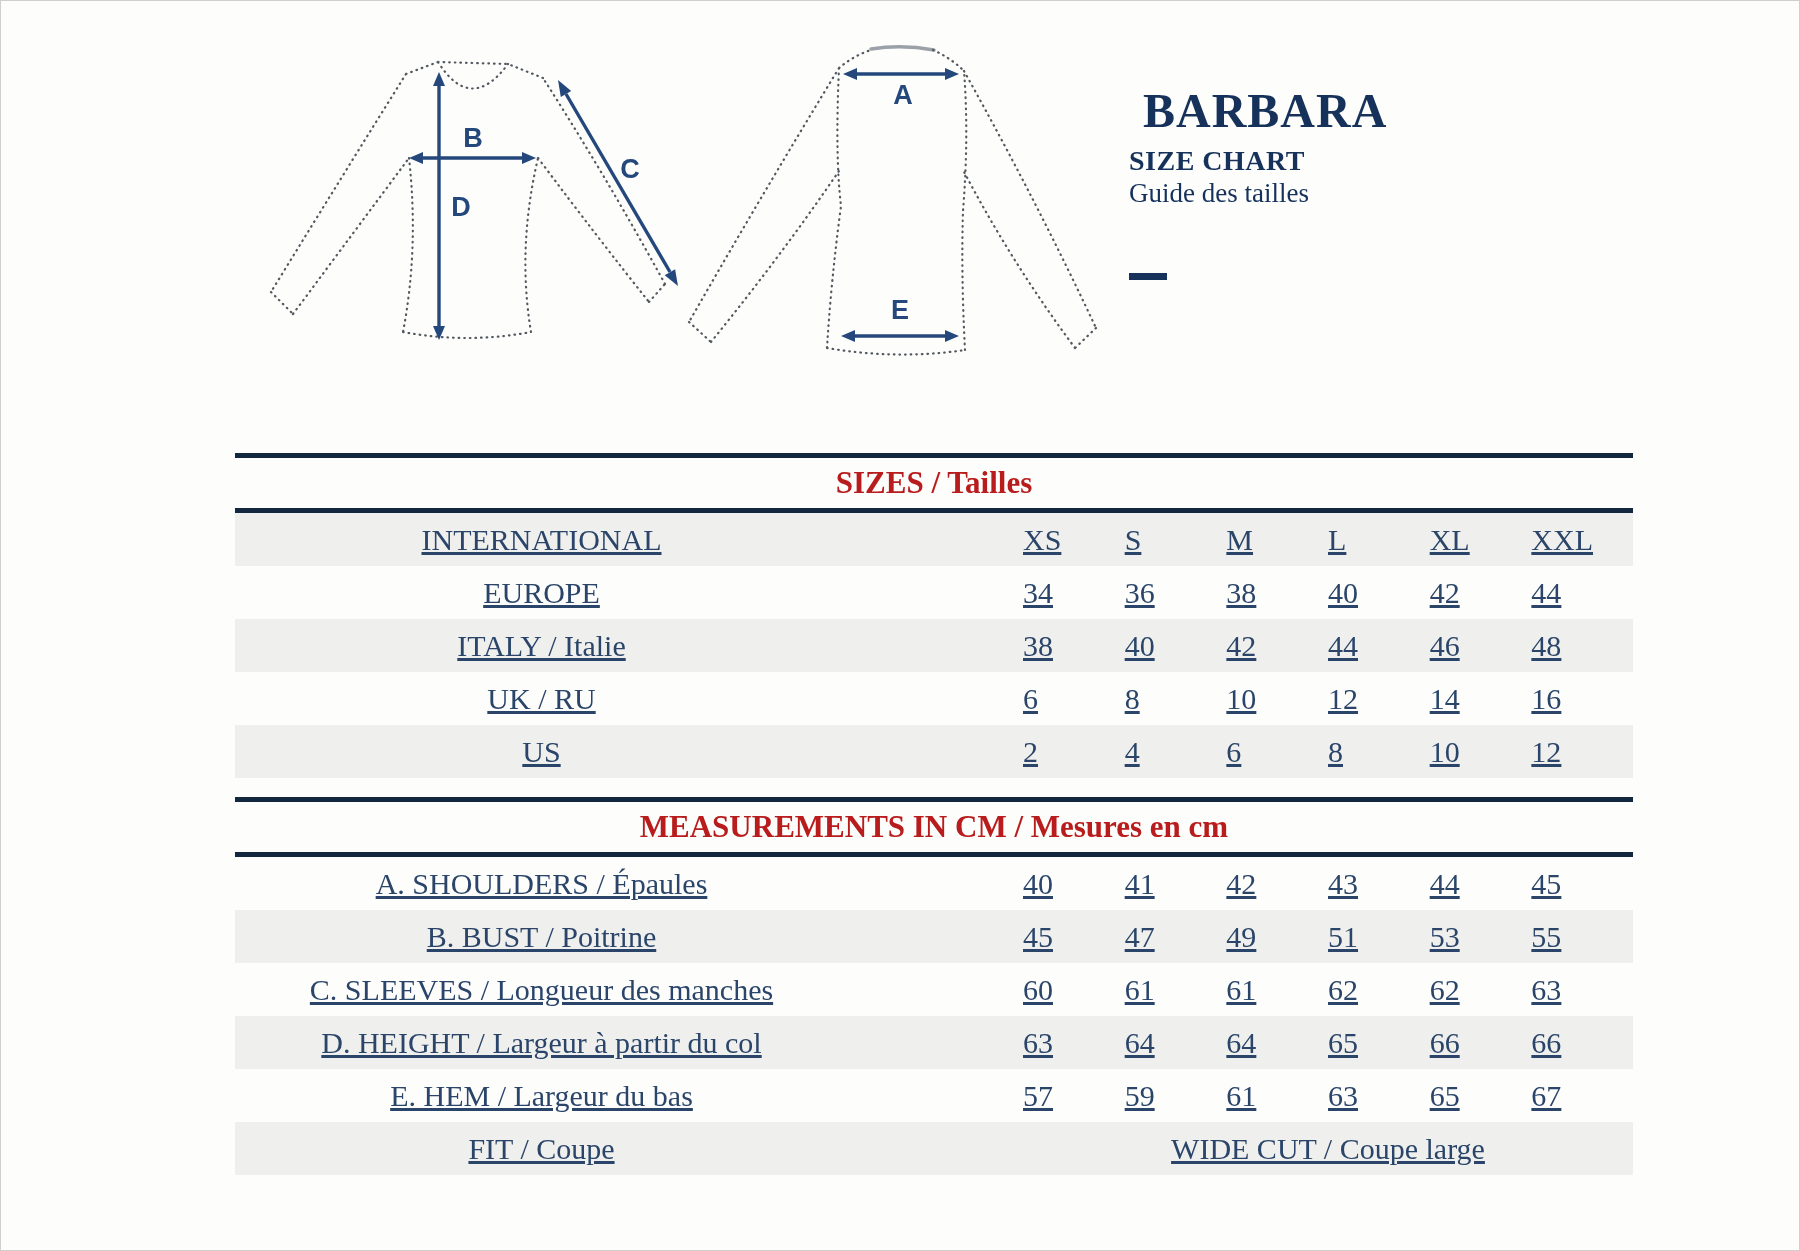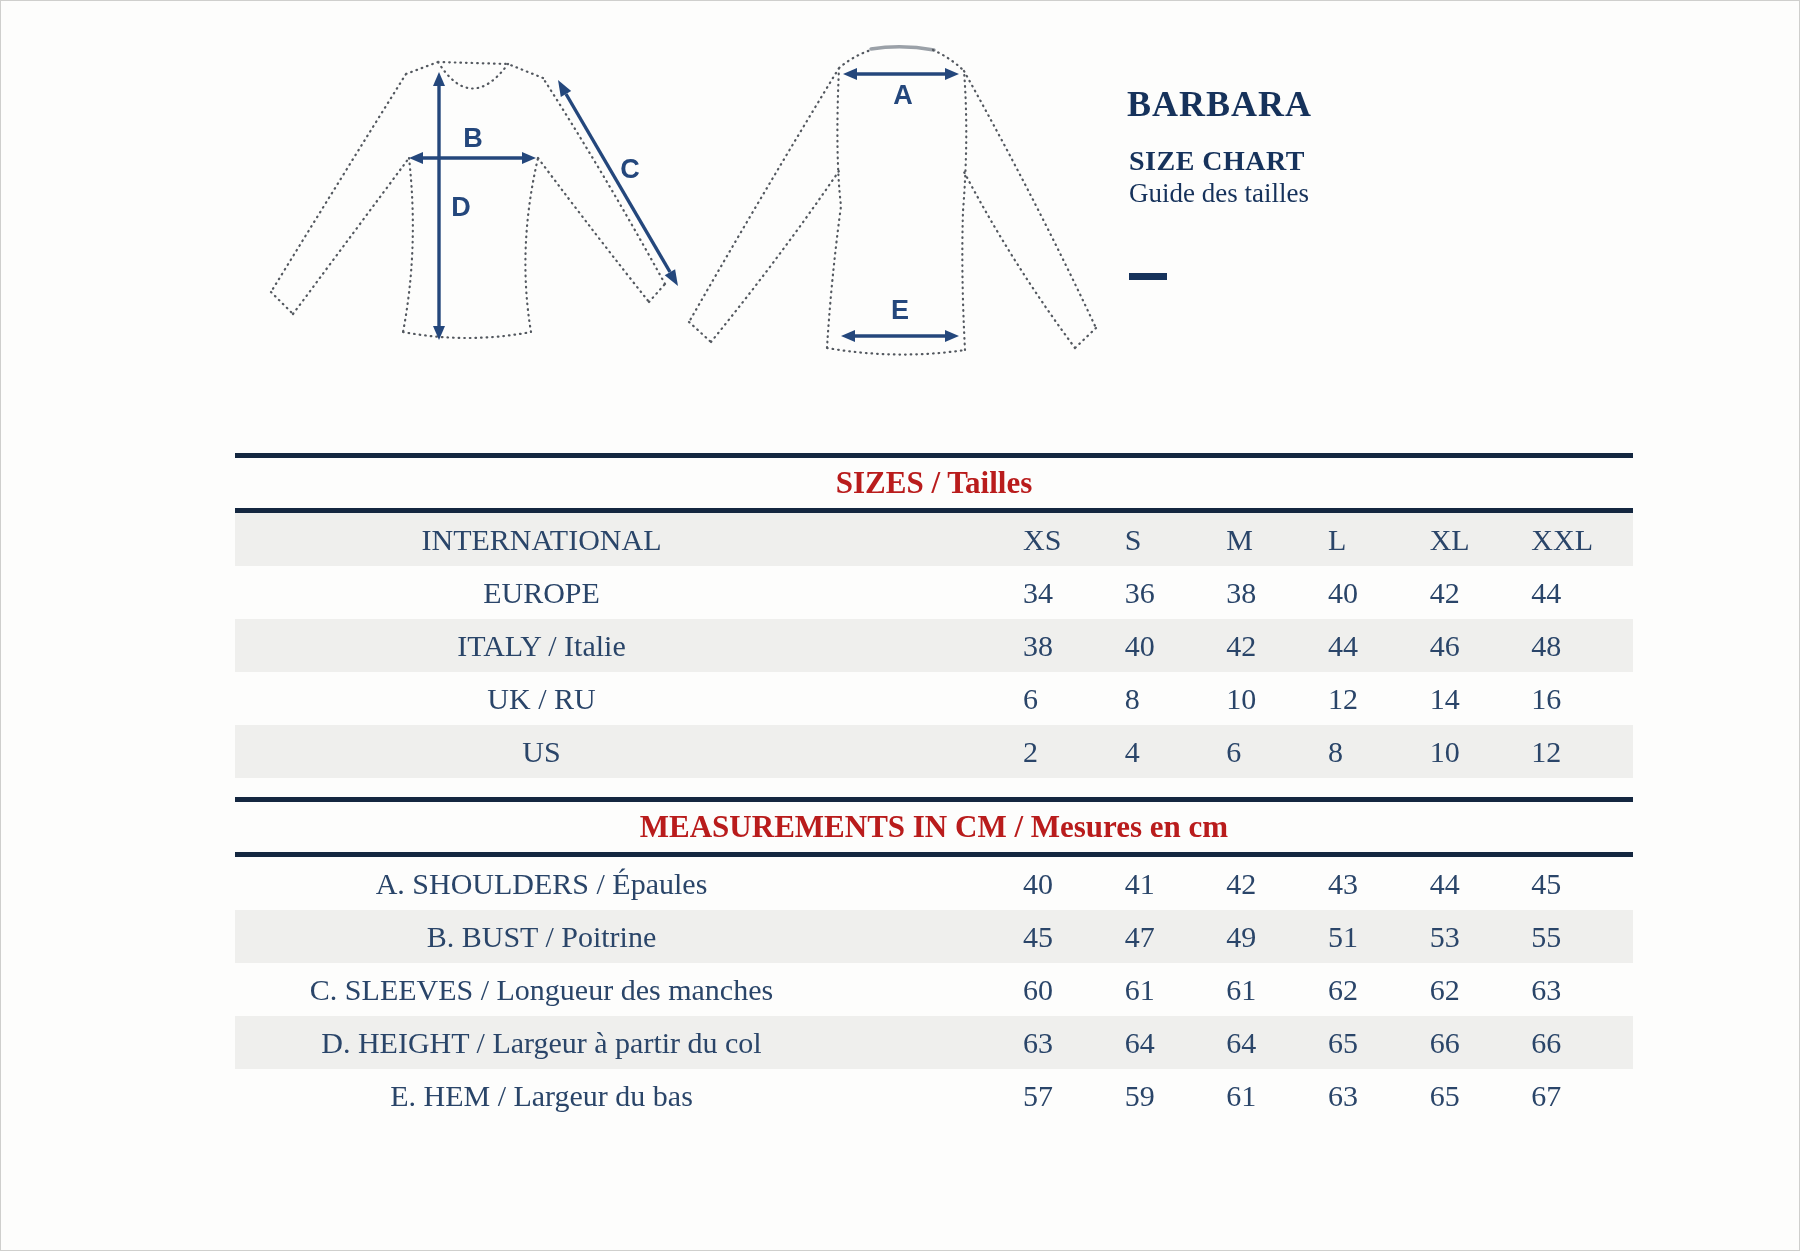--- a/index.html
+++ b/index.html
@@ -3,32 +3,32 @@
 <meta charset="utf-8">
 <style>
   html,body { margin:0; padding:0; background:#e9e9e7; }
   .page {
     position:relative; width:1800px; height:1251px;
     background:#fdfdfc; border:1px solid #cfcfcd; box-sizing:border-box;
     overflow:hidden; font-family:"Liberation Serif","DejaVu Serif",serif;
   }
   
   .brand { position:absolute; left:1126px; top:82px; width:420px; color:#16325b; }
-  .brand-name { position:absolute; left:0; top:0; font-size:36px; font-weight:bold; letter-spacing:1px; white-space:nowrap; }
+  .brand-name { position:absolute; left:16px; top:0; font-size:48px; font-weight:bold; letter-spacing:1px; white-space:nowrap; }
   .brand-sub  { position:absolute; left:2px; top:62px; font-size:28px; font-weight:bold; letter-spacing:0.5px; white-space:nowrap; }
   .brand-sub-fr { position:absolute; left:2px; top:95px; font-size:27px; white-space:nowrap; }
   .brand-dash { position:absolute; left:2px; top:190px; width:38px; height:7px; background:#16325b; }
   
   .szTable { position:absolute; left:234px; width:1398px; color:#2a4569; }
   .szTable.sizes { top:452px; }
   .szTable.meas  { top:796px; }
   .rule { height:5px; background:#142740; }
   .thead { height:50px; display:flex; align-items:center; justify-content:center;
            font-weight:bold; font-size:31px; color:#b91c1c; }
-  .trow { height:53px; display:flex; align-items:center; font-size:30px; }
+  .trow { height:53px; display:flex; align-items:center; font-size:30px;text-decoration:underline; }
   .trow.alt { background:#efefed; }
   .cl { width:788px; padding-right:175px; box-sizing:border-box; text-align:center; white-space:nowrap; }
   .cv { flex:1; text-align:left; }
   .cspan { flex:1; text-align:center; }
   
   .diagram { position:absolute; left:180px; top:15px; }
   .outline { fill:none; stroke:#53585f; stroke-width:2.2; stroke-dasharray:0.6 5; stroke-linecap:round; }
   .collar  { fill:none; stroke:#9ba1a8; stroke-width:3.5; stroke-linecap:round; }
   .mline   { stroke:#24477c; stroke-width:3.4; fill:none; }
   .mhead   { fill:#24477c; stroke:none; }
@@ -190,15 +190,19 @@
     </div>
     <div class="trow">
       <div class="cl">E. HEM / Largeur du bas</div>
       <div class="cv">57</div>
       <div class="cv">59</div>
       <div class="cv">61</div>
       <div class="cv">63</div>
       <div class="cv">65</div>
       <div class="cv">67</div>
     </div>
+    <div class="trow alt">
+      <div class="cl">FIT / Coupe</div>
+      <div class="cspan">WIDE CUT / Coupe large</div>
+    </div>
   </div>
 
 </div>
 
 </body></html>

